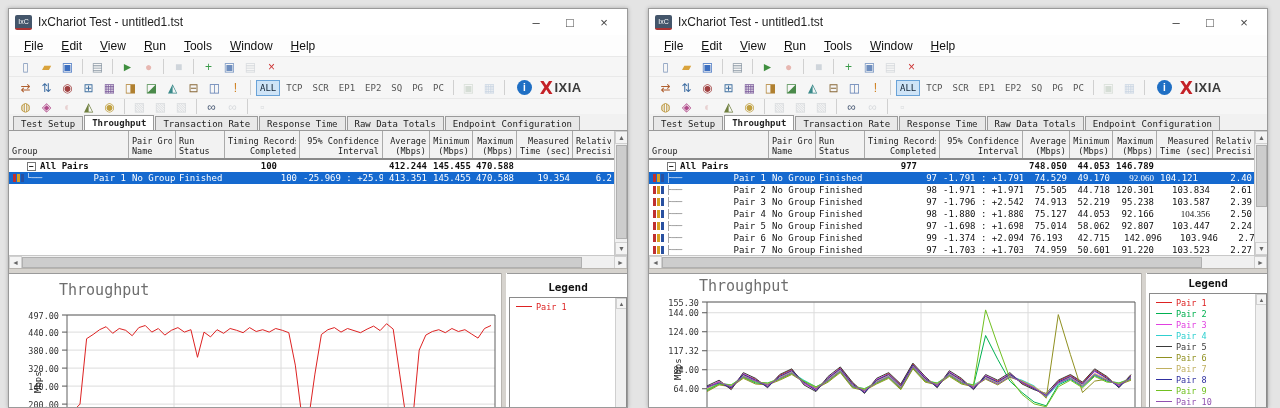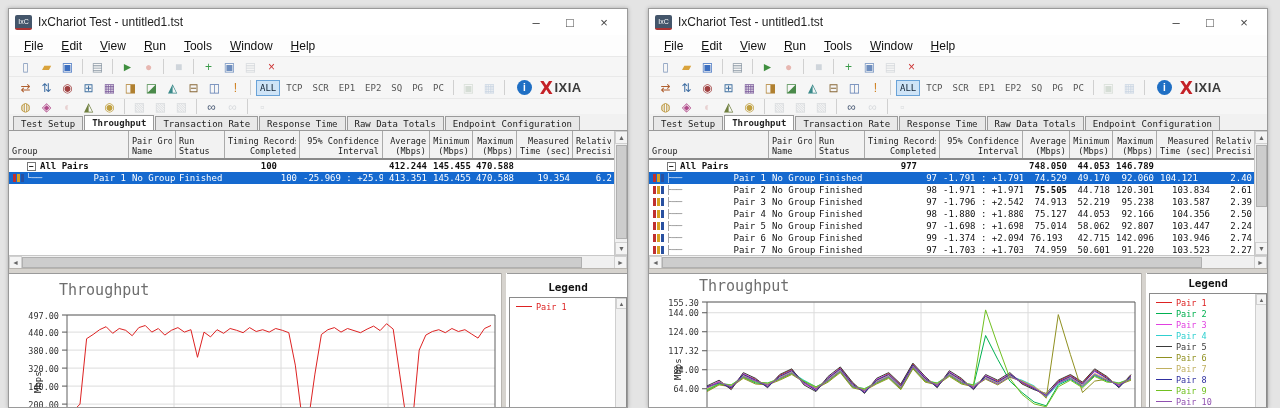--- a/index.html
+++ b/index.html
@@ -449,39 +449,39 @@
           </span>
           <span class="tree"> ├──</span>
           <span style="flex: 1 1 0%; text-align: right;">Pair 1</span>
         </div>
         <div class="cell" style="width: 47px; text-align: left;">No Group</div>
         <div class="cell" style="width: 49px; text-align: left;">Finished</div>
         <div class="cell" style="width: 75px; text-align: right;">97</div>
         <div class="cell" style="width: 83px; text-align: right;">-1.791 : +1.791</div>
         <div class="cell" style="width: 47px; text-align: right;">74.529</div>
         <div class="cell" style="width: 43px; text-align: right;">49.170</div>
-        <div class="cell" style="width: 44px; text-align: right;">92.060</div>
+        <div class="cell" style="width: 44px; text-align: right; font-family: Liberation Serif, serif;">92.060</div>
         <div class="cell" style="width: 56px; text-align: left;">104.121</div>
         <div class="cell" style="width: 42px; text-align: right;">2.40</div>
       </div>
       <div class="trow">
         <div class="cell" style="width: 120px; display: flex; align-items: center;">
           <span class="pairico">
             <i style="background: rgb(192, 48, 48);"></i>
             <i style="background: rgb(216, 160, 32);"></i>
             <i style="background: rgb(40, 80, 160);"></i>
           </span>
           <span class="tree"> ├──</span>
           <span style="flex: 1 1 0%; text-align: right;">Pair 2</span>
         </div>
         <div class="cell" style="width: 47px; text-align: left;">No Group</div>
         <div class="cell" style="width: 49px; text-align: left;">Finished</div>
         <div class="cell" style="width: 75px; text-align: right;">98</div>
         <div class="cell" style="width: 83px; text-align: right;">-1.971 : +1.971</div>
-        <div class="cell" style="width: 47px; text-align: right; font-weight: bold;">75.505</div>
+        <div class="cell" style="width: 47px; text-align: right;">75.505</div>
         <div class="cell" style="width: 43px; text-align: right;">44.718</div>
         <div class="cell" style="width: 44px; text-align: right;">120.301</div>
         <div class="cell" style="width: 56px; text-align: right;">103.834</div>
         <div class="cell" style="width: 42px; text-align: right;">2.61</div>
       </div>
       <div class="trow">
         <div class="cell" style="width: 120px; display: flex; align-items: center;">
           <span class="pairico">
             <i style="background: rgb(192, 48, 48);"></i>
             <i style="background: rgb(216, 160, 32);"></i>
@@ -510,21 +510,21 @@
           <span class="tree"> ├──</span>
           <span style="flex: 1 1 0%; text-align: right;">Pair 4</span>
         </div>
         <div class="cell" style="width: 47px; text-align: left;">No Group</div>
         <div class="cell" style="width: 49px; text-align: left;">Finished</div>
         <div class="cell" style="width: 75px; text-align: right;">98</div>
         <div class="cell" style="width: 83px; text-align: right;">-1.880 : +1.880</div>
         <div class="cell" style="width: 47px; text-align: right;">75.127</div>
         <div class="cell" style="width: 43px; text-align: right;">44.053</div>
         <div class="cell" style="width: 44px; text-align: right;">92.166</div>
-        <div class="cell" style="width: 56px; text-align: right;">104.356</div>
+        <div class="cell" style="width: 56px; text-align: right; font-family: Liberation Serif, serif;">104.356</div>
         <div class="cell" style="width: 42px; text-align: right;">2.50</div>
       </div>
       <div class="trow">
         <div class="cell" style="width: 120px; display: flex; align-items: center;">
           <span class="pairico">
             <i style="background: rgb(192, 48, 48);"></i>
             <i style="background: rgb(216, 160, 32);"></i>
             <i style="background: rgb(40, 80, 160);"></i>
           </span>
           <span class="tree"> ├──</span>
@@ -549,21 +549,21 @@
           </span>
           <span class="tree"> ├──</span>
           <span style="flex: 1 1 0%; text-align: right;">Pair 6</span>
         </div>
         <div class="cell" style="width: 47px; text-align: left;">No Group</div>
         <div class="cell" style="width: 49px; text-align: left;">Finished</div>
         <div class="cell" style="width: 75px; text-align: right;">99</div>
         <div class="cell" style="width: 83px; text-align: right;">-1.374 : +2.094</div>
         <div class="cell" style="width: 47px; text-align: center;">76.193</div>
         <div class="cell" style="width: 43px; text-align: right;">42.715</div>
-        <div class="cell" style="width: 44px; text-align: left;">142.096</div>
+        <div class="cell" style="width: 44px; text-align: left; margin-left: 8px;">142.096</div>
         <div class="cell" style="width: 56px; text-align: right;">103.946</div>
         <div class="cell" style="width: 42px; text-align: right;">2.74</div>
       </div>
       <div class="trow">
         <div class="cell" style="width: 120px; display: flex; align-items: center;">
           <span class="pairico">
             <i style="background: rgb(192, 48, 48);"></i>
             <i style="background: rgb(216, 160, 32);"></i>
             <i style="background: rgb(40, 80, 160);"></i>
           </span>

